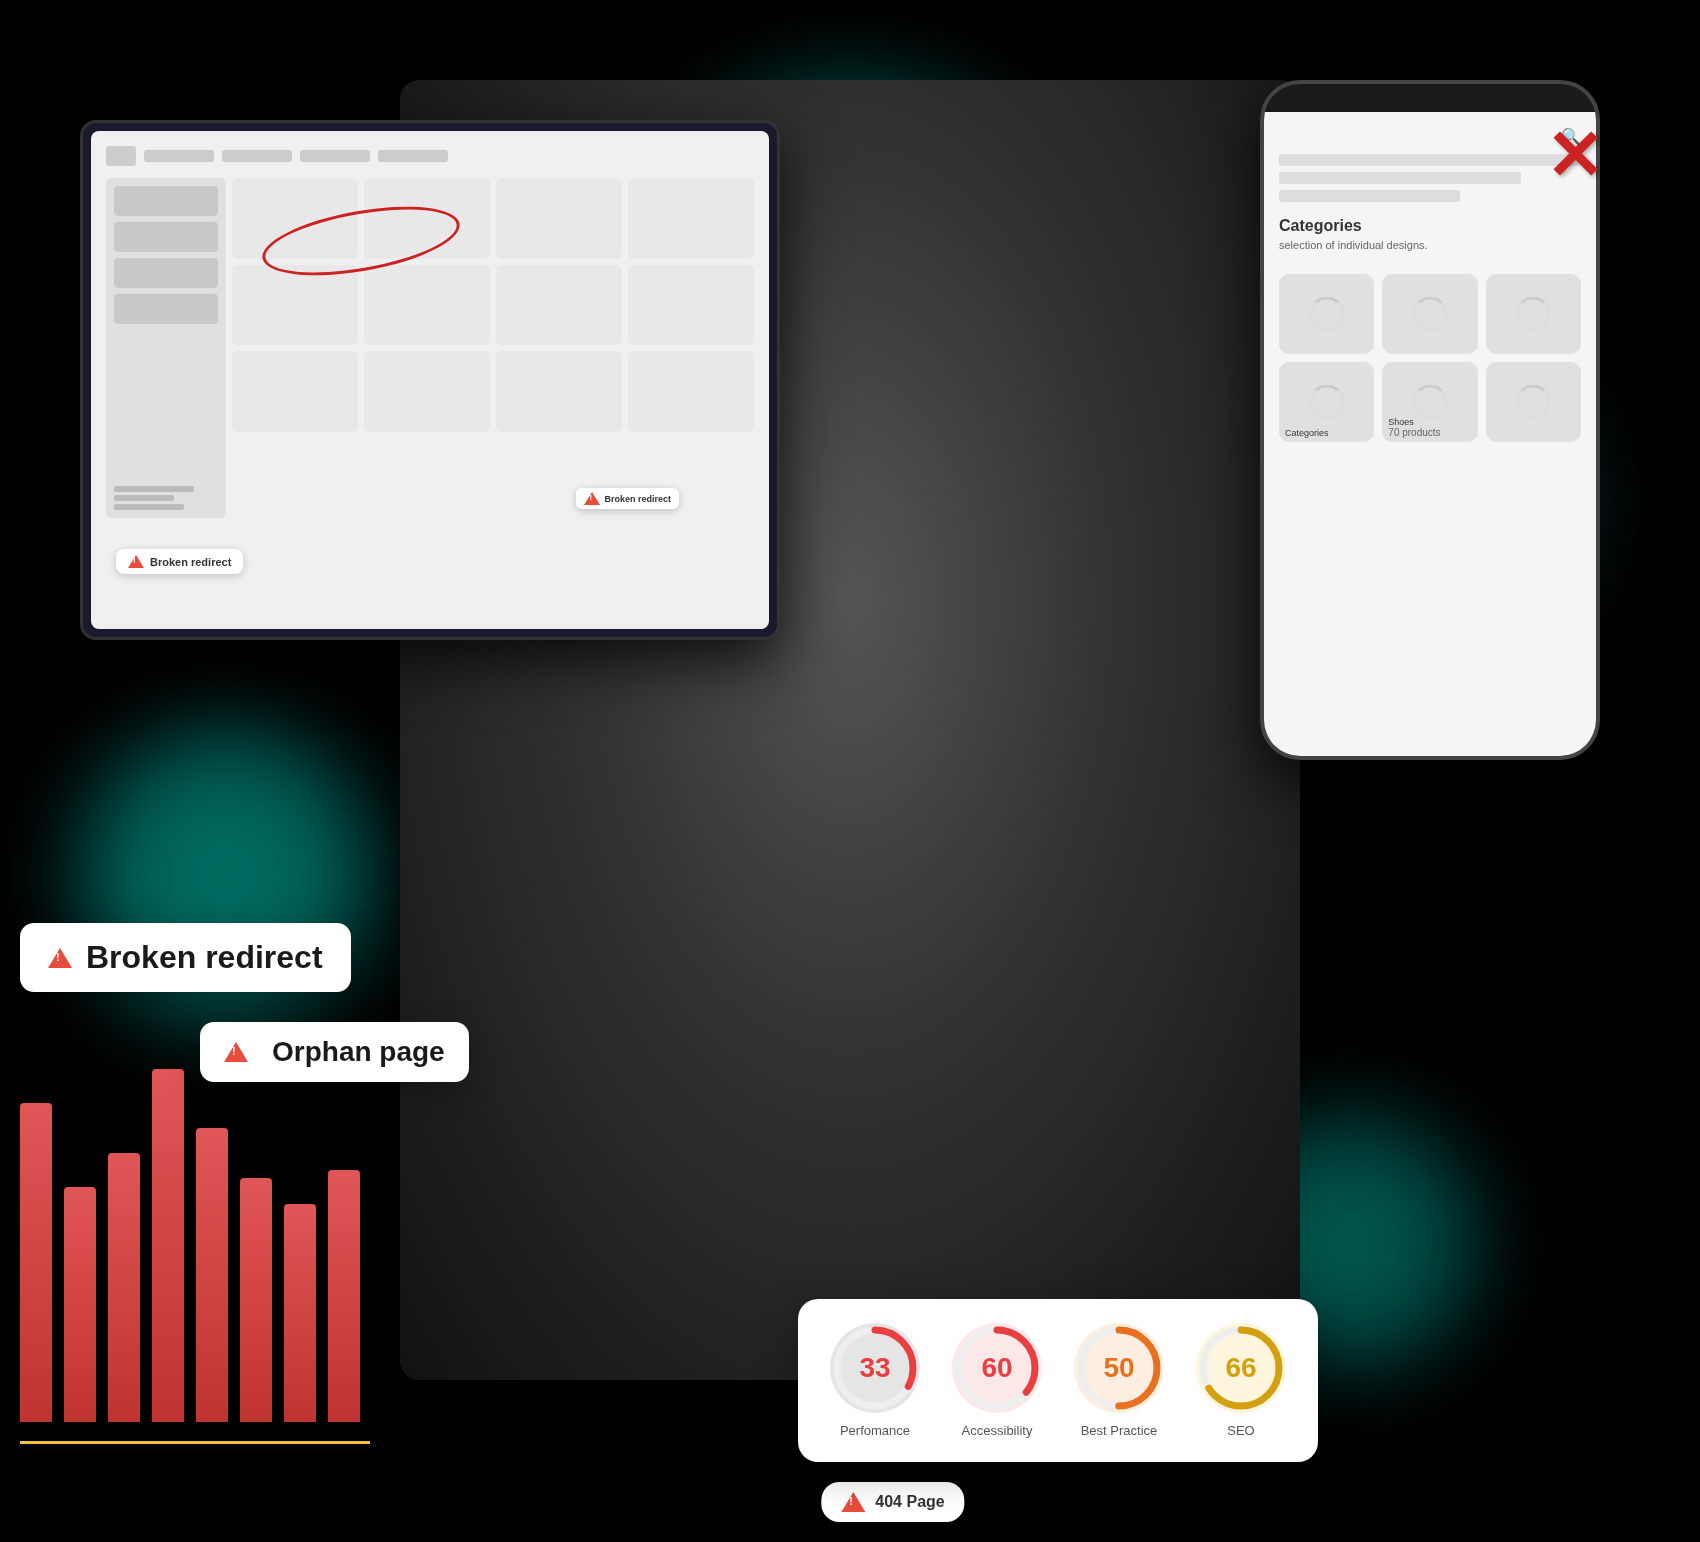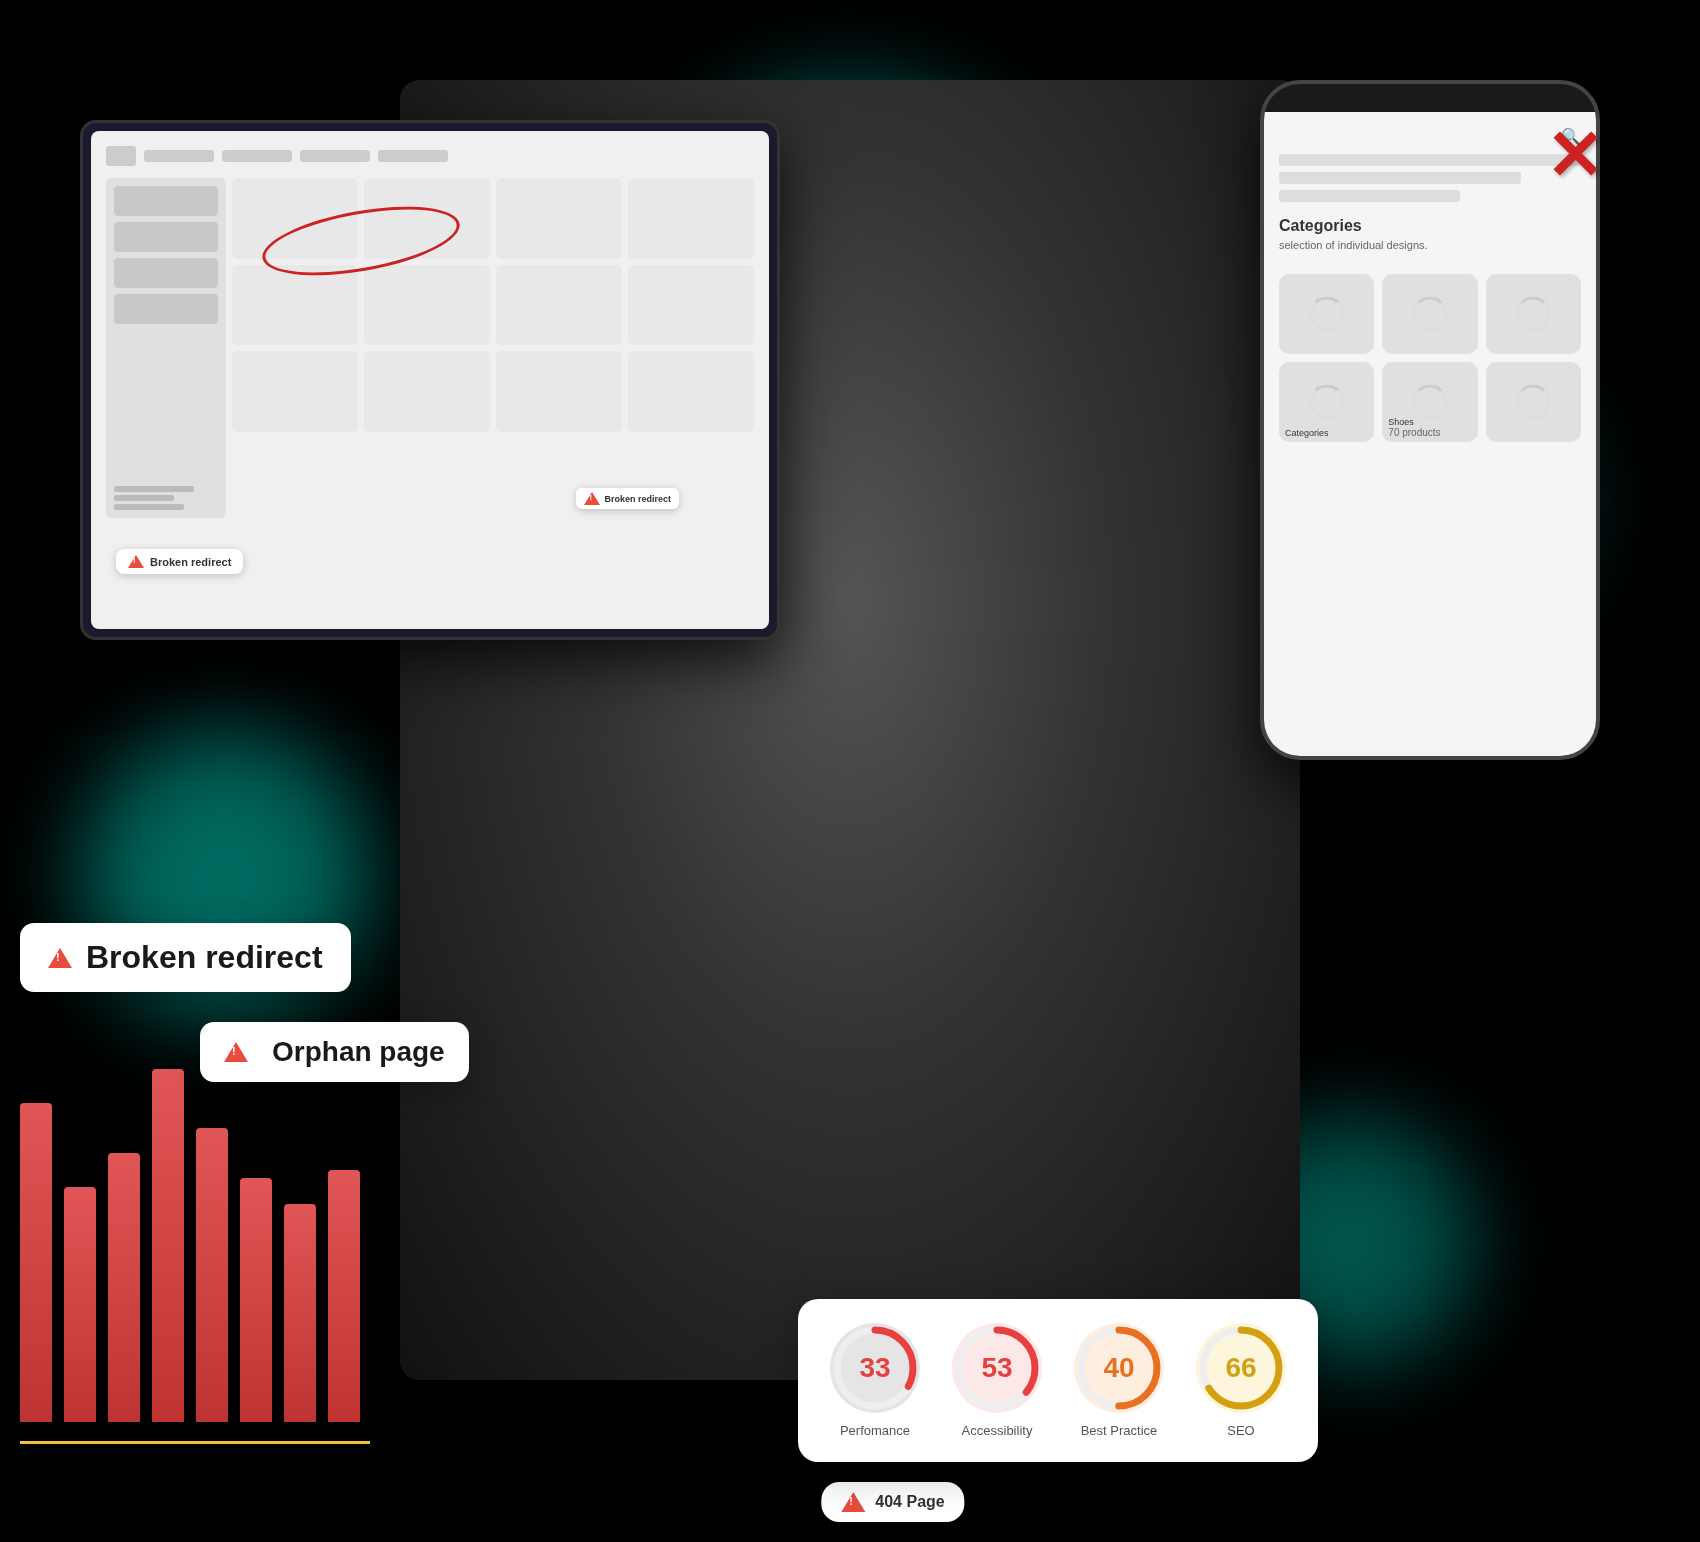--- a/index.html
+++ b/index.html
@@ -660,31 +660,31 @@
         <span class="score-number" style="color:#e84040;">33</span>
       </div>
       <span class="score-label">Perfomance</span>
     </div>
     <div class="score-card">
       <div class="score-circle" style="background:#fde8e8;">
         <svg class="score-svg" viewBox="0 0 90 90">
           <circle cx="45" cy="45" r="38" fill="none" stroke="#eee" stroke-width="7"></circle>
           <circle cx="45" cy="45" r="38" fill="none" stroke="#e84040" stroke-width="7" stroke-dasharray="85.95397500221674 152.80706667060753" stroke-linecap="round"></circle>
         </svg>
-        <span class="score-number" style="color:#e84040;">53</span>
+        <span class="score-number" style="color:#e84040;">60</span>
       </div>
       <span class="score-label">Accessibility</span>
     </div>
     <div class="score-card">
       <div class="score-circle" style="background:#fdeee0;">
         <svg class="score-svg" viewBox="0 0 90 90">
           <circle cx="45" cy="45" r="38" fill="none" stroke="#eee" stroke-width="7"></circle>
           <circle cx="45" cy="45" r="38" fill="none" stroke="#e87020" stroke-width="7" stroke-dasharray="119.38052083641213 119.38052083641213" stroke-linecap="round"></circle>
         </svg>
-        <span class="score-number" style="color:#e87020;">40</span>
+        <span class="score-number" style="color:#e87020;">50</span>
       </div>
       <span class="score-label">Best Practice</span>
     </div>
     <div class="score-card">
       <div class="score-circle" style="background:#fdf5dc;">
         <svg class="score-svg" viewBox="0 0 90 90">
           <circle cx="45" cy="45" r="38" fill="none" stroke="#eee" stroke-width="7"></circle>
           <circle cx="45" cy="45" r="38" fill="none" stroke="#d4a010" stroke-width="7" stroke-dasharray="157.58228750406403 81.17875416876024" stroke-linecap="round"></circle>
         </svg>
         <span class="score-number" style="color:#d4a010;">66</span>

